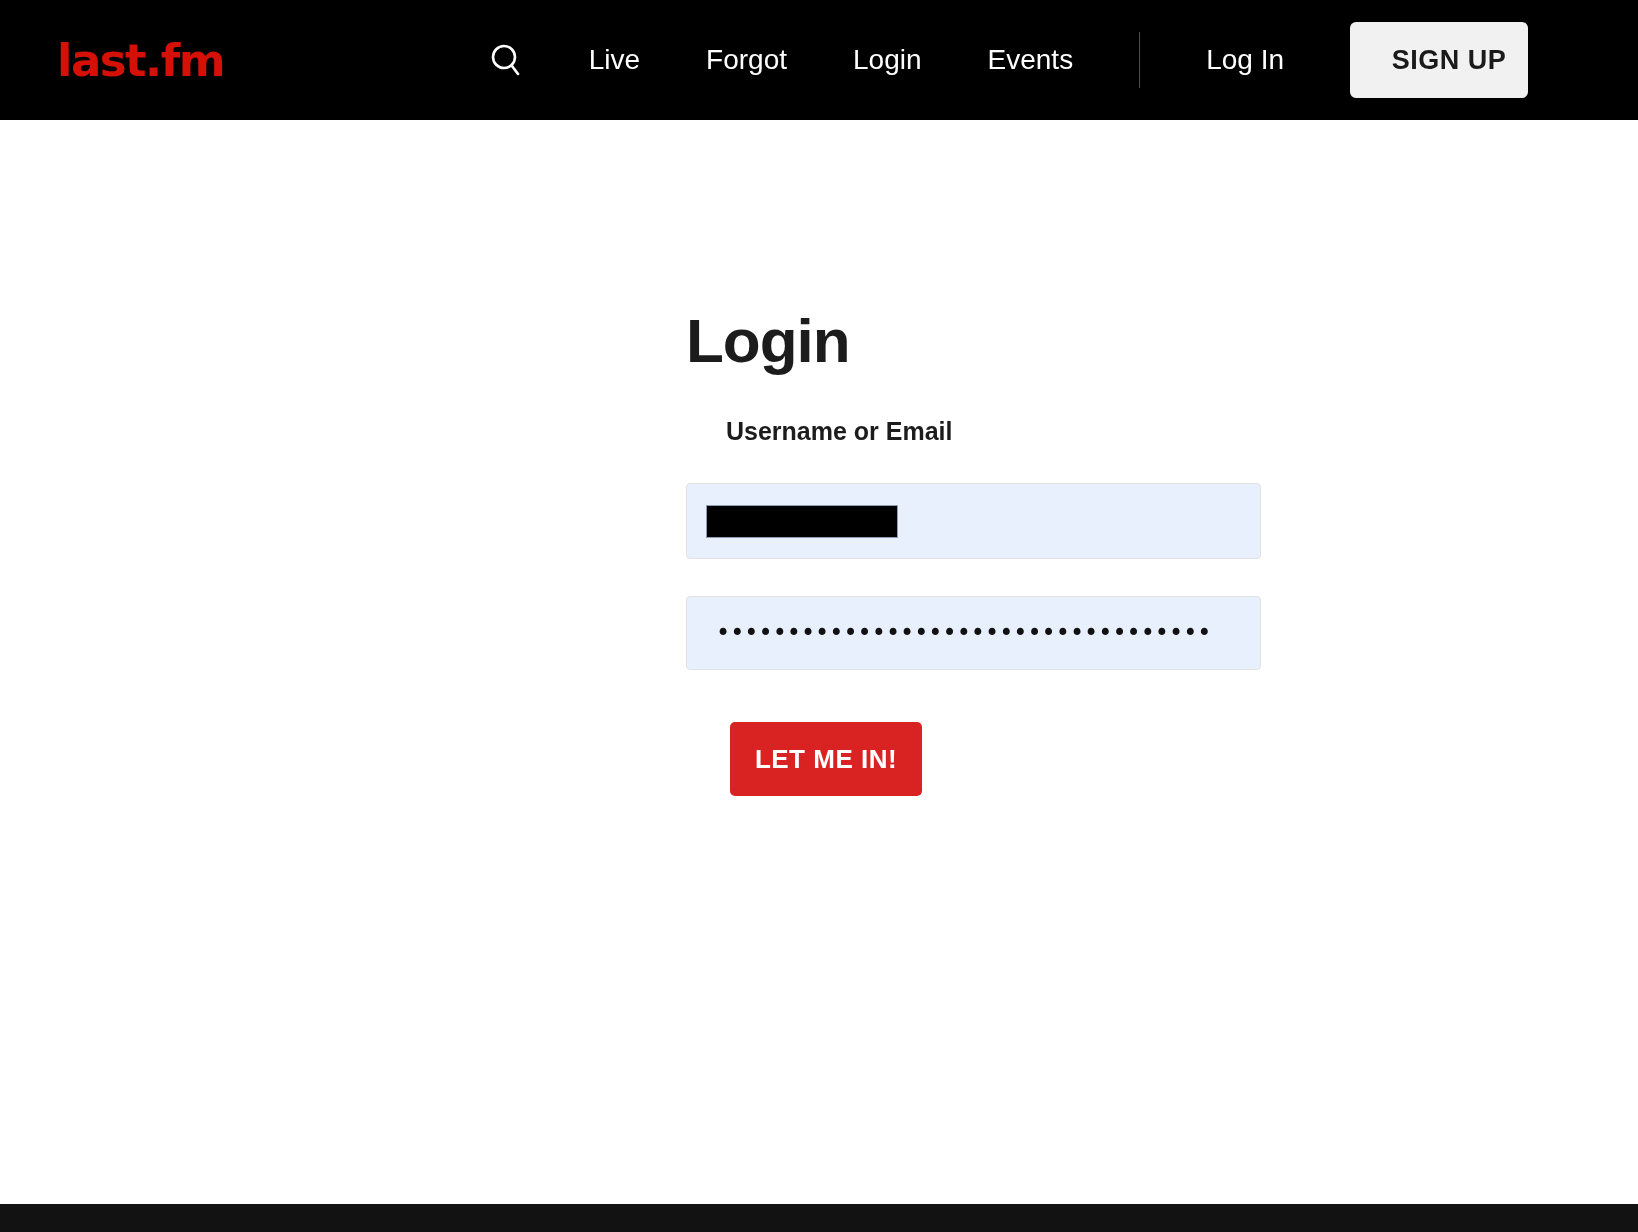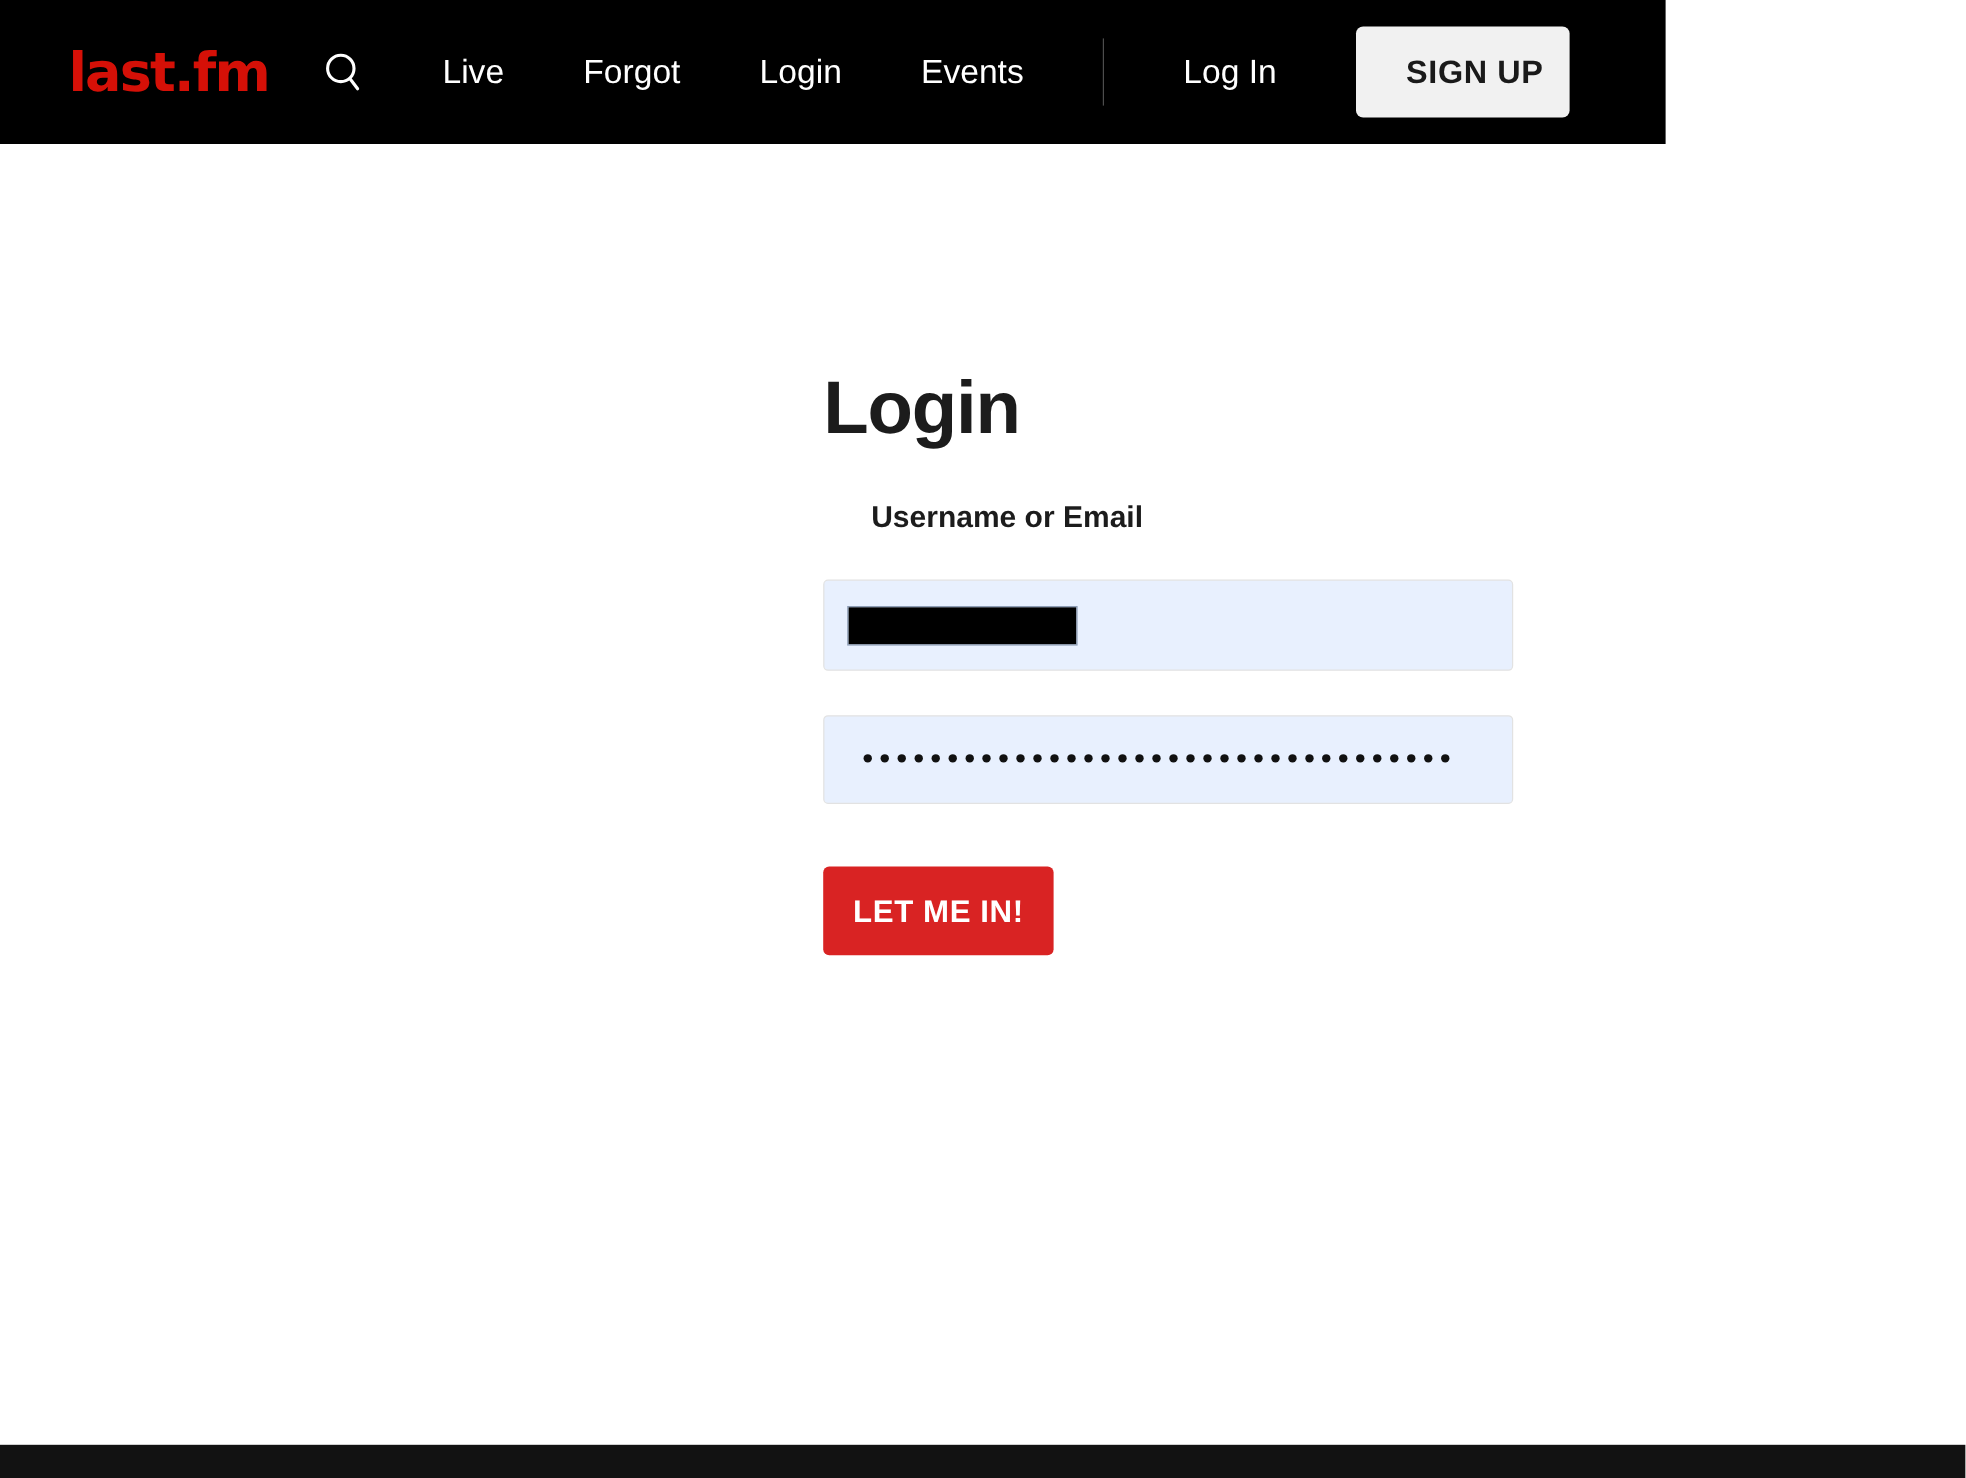--- a/index.html
+++ b/index.html
@@ -8,39 +8,39 @@
     font-family: "Liberation Sans", sans-serif;
     background: #ffffff;
     position: relative;
     overflow: hidden;
   }
 
   
   .header {
     position: absolute;
     top: 0; left: 0;
-    width: 1388px; height: 120px;
+    width: 1638px; height: 120px;
     background: #000000;
     display: flex;
     align-items: center;
     justify-content: center;
   }
   .logo {
     margin-left: 57px;
     font-family: "DejaVu Sans", sans-serif;
     font-size: 45px;
     font-weight: 700;
     letter-spacing: -1.5px;
     color: #d51007;
     text-decoration: none;
     cursor: pointer;
   }
   .header-right {
     margin-left: auto;
-    margin-right: 80px;
+    margin-right: 110px;
     display: flex;
     align-items: center;
     gap: 66px;
   }
   .search-btn {
     display: flex;
     align-items: center;
     cursor: pointer;
   }
   .nav-link {
@@ -120,20 +120,21 @@
     font-size: 24px;
     letter-spacing: 0px;
     color: #111111;
     line-height: 1;
     user-select: none;
   }
   .action-row {
     margin-top: 52px;
     display: flex;
     align-items: flex-start;
+    margin-left: 44px;
   }
   .submit-btn {
     width: 192px;
     height: 74px;
     background: #d92323;
     border: none;
     border-radius: 5px;
     color: #ffffff;
     font-family: "Liberation Sans", sans-serif;
     font-size: 26px;

